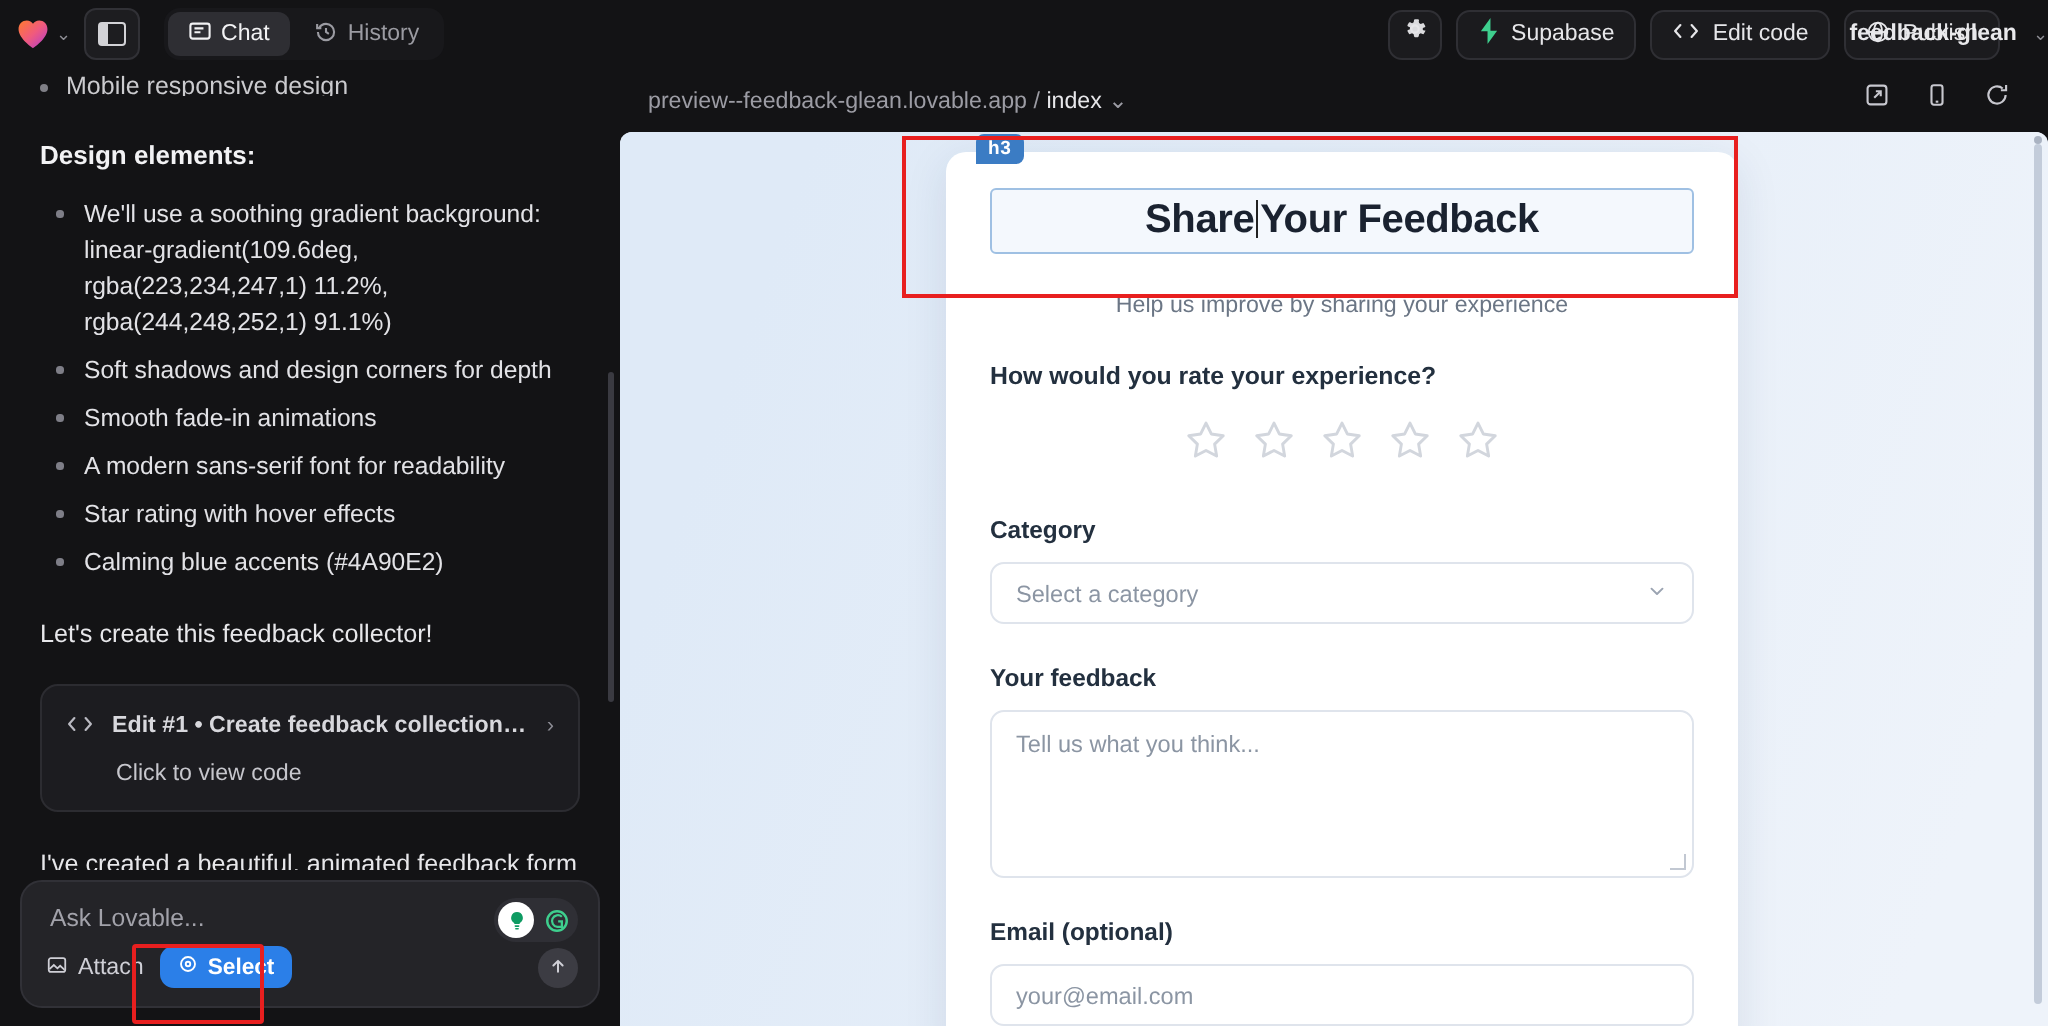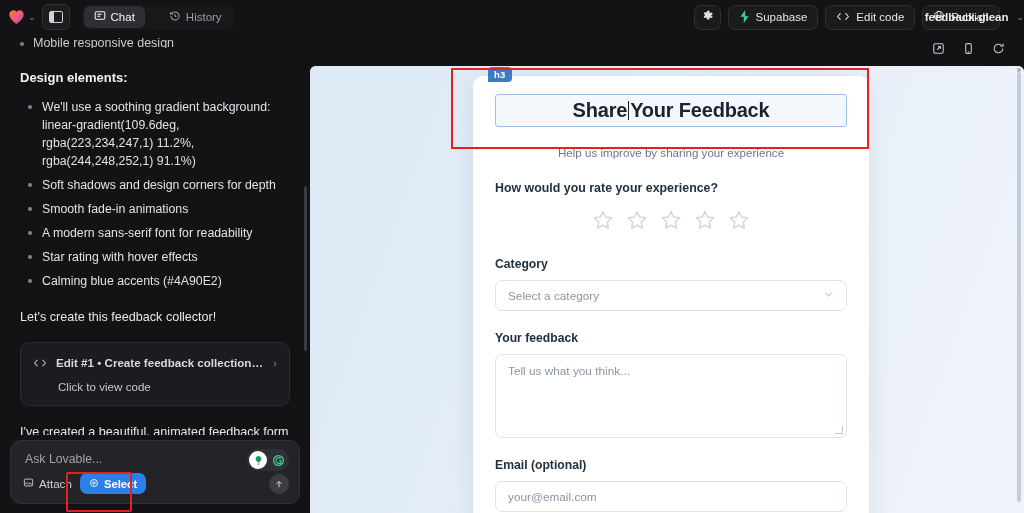--- a/index.html
+++ b/index.html
@@ -14,21 +14,21 @@
   
   .topbar{height:34px;flex:0 0 34px;display:flex;align-items:center;background:#131315;position:relative;}
   .tb-left{display:flex;align-items:center;gap:6px;padding-left:8px;}
   .logo-wrap{display:flex;align-items:center;gap:3px;}
   .heart{width:17px;height:16px;position:relative;display:block;}
   .chev{color:#8e8e95;font-size:9px;line-height:1;}
   .icon-btn{width:26px;height:24px;border-radius:6px;display:flex;align-items:center;justify-content:center;background:transparent;border:none;cursor:pointer;}
   .icon-btn.framed{background:#1d1d20;border:1px solid #313136;}
   .panel-ico{width:14px;height:12px;border:1.4px solid #d2d2d6;border-radius:2px;position:relative;box-sizing:border-box;}
   .panel-ico:before{content:"";position:absolute;left:0;top:0;bottom:0;width:4.5px;background:#d2d2d6;}
-  .seg{display:flex;align-items:center;gap:14px;margin-left:6px;background:#18181b;border-radius:8px;padding:2px;}
+  .seg{display:flex;align-items:center;gap:2px;margin-left:6px;background:#18181b;border-radius:8px;padding:2px;}
   .seg-btn{display:flex;align-items:center;gap:5px;height:22px;padding:0 10px;border-radius:6px;font-size:11.5px;color:#9b9ba2;cursor:pointer;border:none;background:transparent;font-family:inherit;}
   .seg-btn.active{background:#2e2e33;color:#f2f2f4;}
   .tb-center{position:absolute;left:0;right:0;top:0;height:34px;display:flex;align-items:center;justify-content:flex-end;pointer-events:none;}
   .proj{display:flex;align-items:center;gap:8px;pointer-events:auto;cursor:pointer;}
   .proj-name{font-size:11.5px;color:#e9e9ec;font-weight:600;}
   .tb-right{margin-left:auto;display:flex;align-items:center;gap:7px;padding-right:24px;}
   .pill{display:flex;align-items:center;gap:6px;height:23px;padding:0 10px;border-radius:7px;background:#1b1b1e;border:1px solid #2f2f34;font-size:11.5px;color:#e6e6e9;cursor:pointer;font-family:inherit;}
   .gear-btn{width:25px;height:23px;border-radius:7px;background:#1b1b1e;border:1px solid #2f2f34;display:flex;align-items:center;justify-content:center;cursor:pointer;}
 
   
@@ -277,20 +277,26 @@
               </svg>
             </span>
           </div>
         </div>
       </div>
       <div class="hl-select"></div>
     </div>
 
     <div class="preview">
       <div class="urlbar">
+        <div class="url">
+          <span class="dim">preview--feedback-glean.lovable.app</span>
+          <span class="dim">/</span>
+          <span class="pg">index</span>
+          <span class="dim">⌄</span>
+        </div>
         <div class="url-right">
           <div class="ub">
             <span>
               <svg width="13" height="13" viewBox="0 0 16 16" fill="none" stroke="#c8c8cf" stroke-width="1.3">
                 <rect x="2.2" y="2.2" width="11.6" height="11.6" rx="1.8"></rect>
                   <path d="M6.3 9.7L10.2 5.8M7.3 5.7h3v3"></path>
               </svg>
             </span>
           </div>
           <div class="ub">

